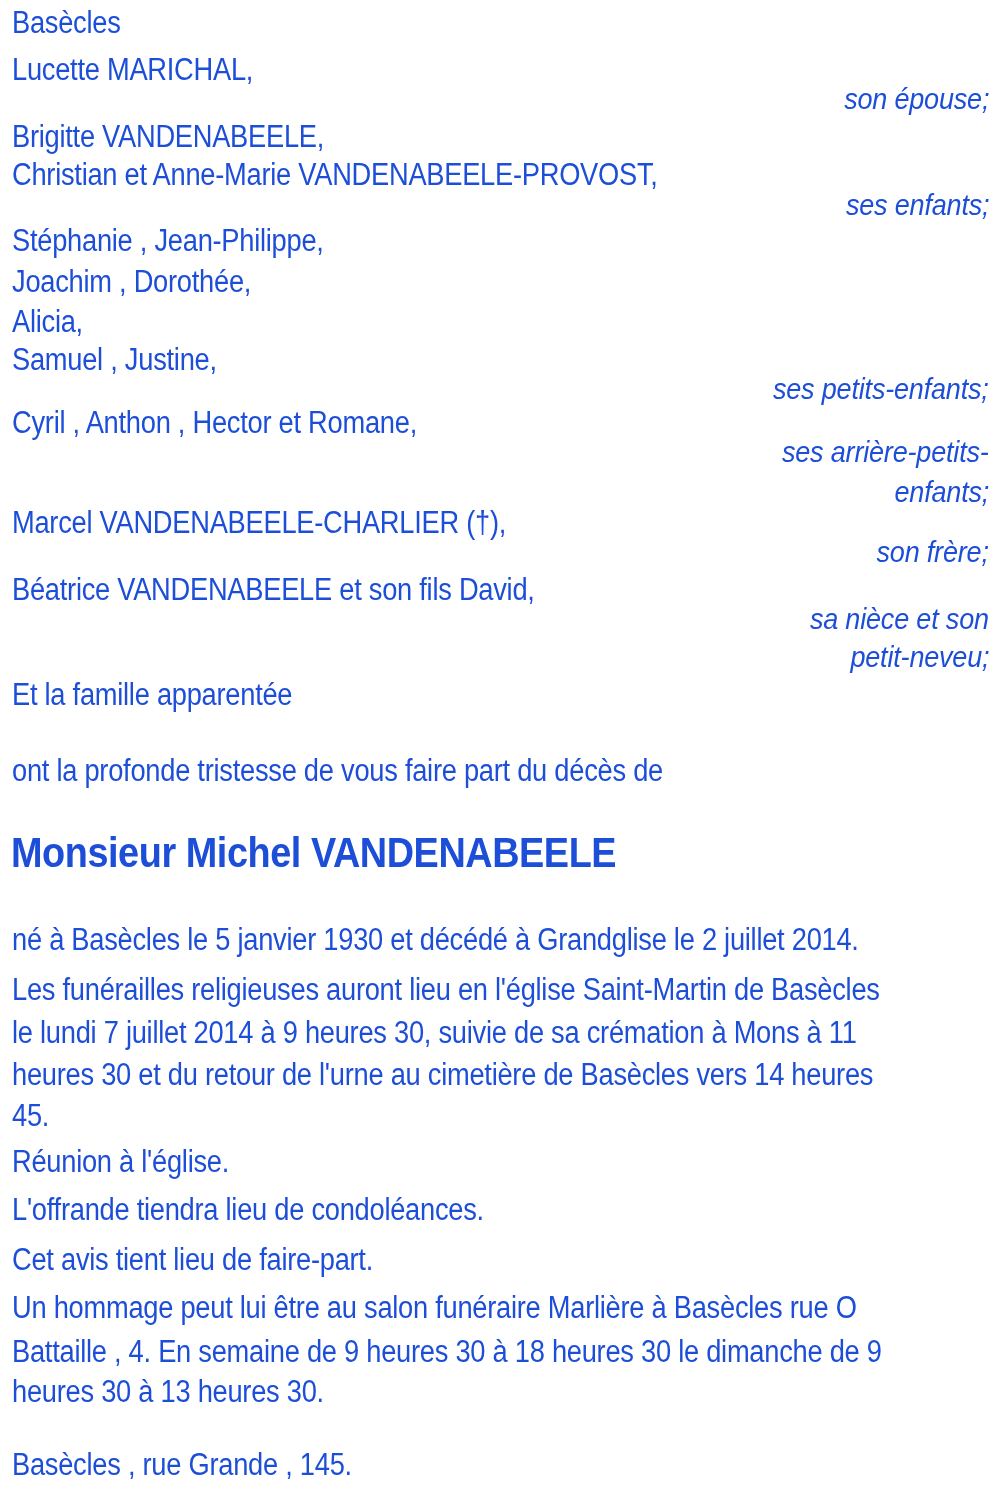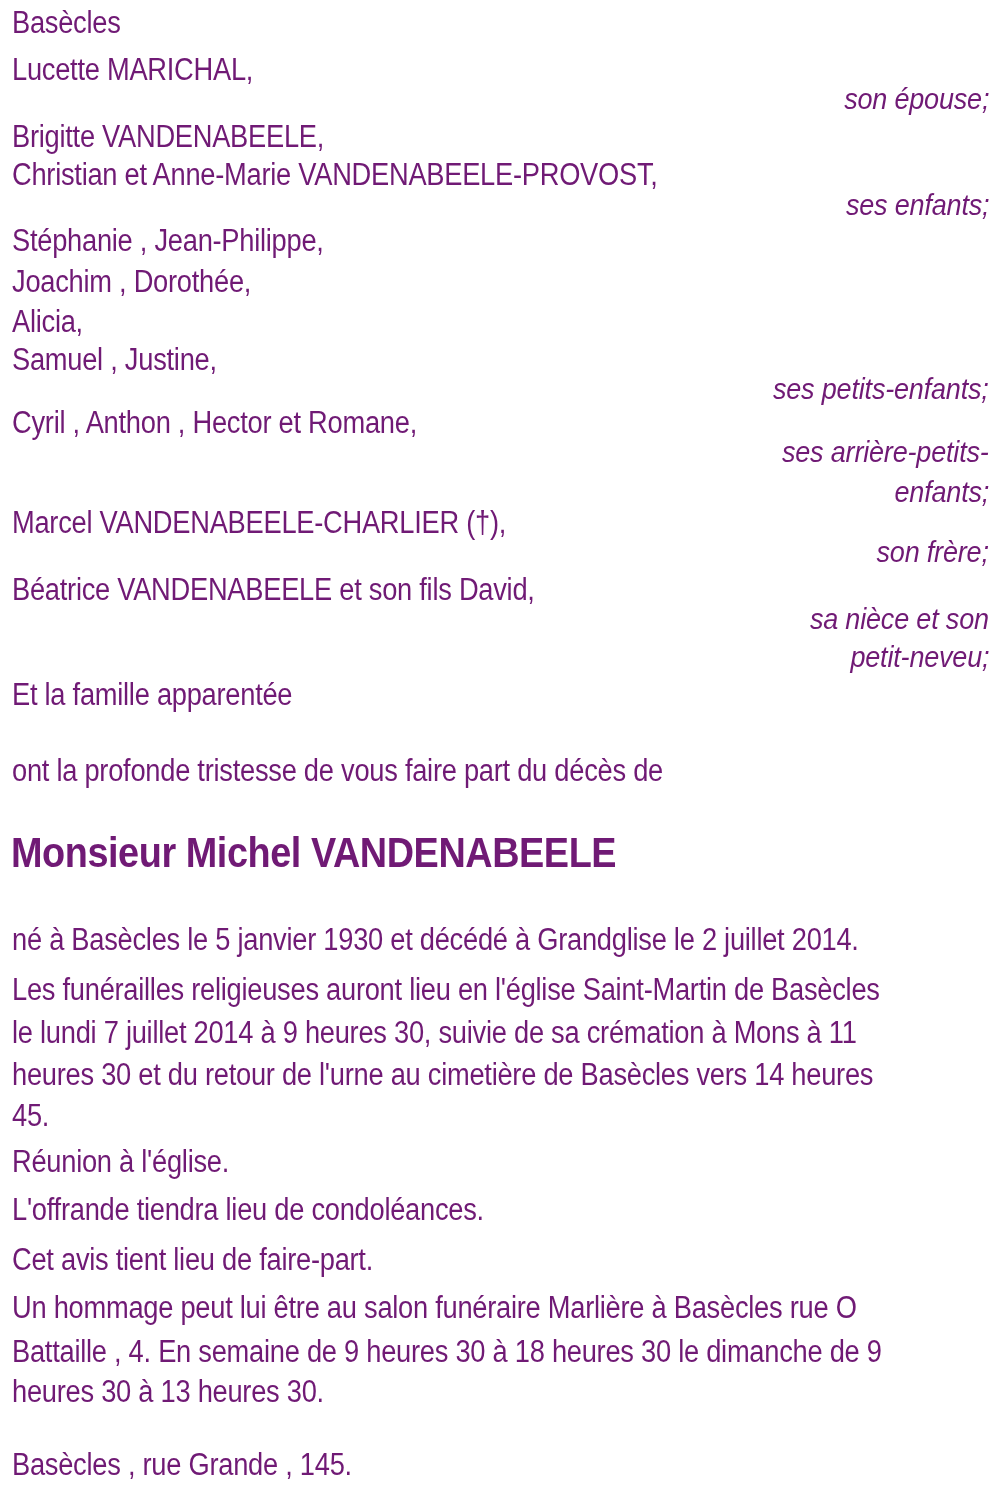--- a/index.html
+++ b/index.html
@@ -6,21 +6,21 @@
     margin: 0;
     padding: 0;
     background: #ffffff;
   }
   .page {
     position: relative;
     width: 1000px;
     height: 1502px;
     background: #ffffff;
     font-family: "Liberation Sans", sans-serif;
-    color: #701a75;
+    color: #1d4ed8;
     overflow: hidden;
   }
   .l, .r, .t {
     position: absolute;
     white-space: nowrap;
     line-height: 1;
   }
   
   .l {
     left: 12px;

